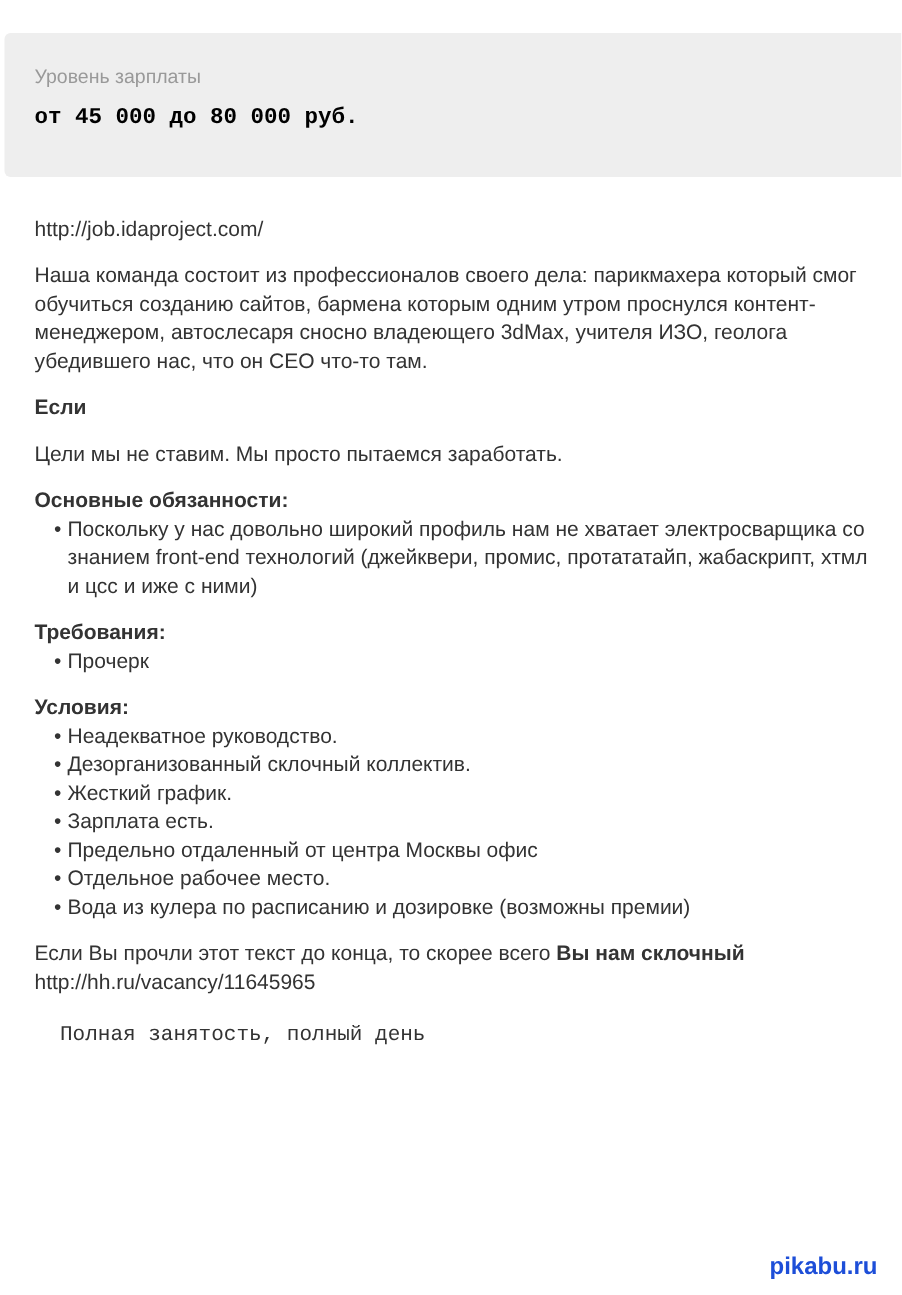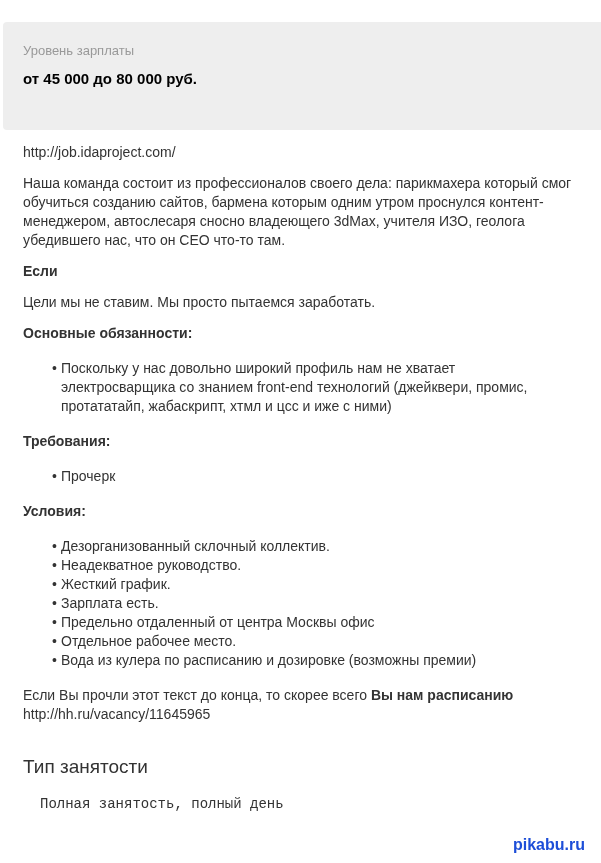--- a/index.html
+++ b/index.html
@@ -9,38 +9,39 @@
     font-family: "Liberation Sans", sans-serif;
     color: #333333;
     position: relative;
     overflow: hidden;
   }
 
   
   .header-box {
     position: absolute;
     top: 22px; left: 3px; right: 0;
-    height: 108px;
+    height: 96px;
     background: #eeeeee;
     border-radius: 4px 0 0 4px;
   }
   .hb-col { position: absolute; top: 21px; }
   .salary-col { left: 20px; }
   .city-col { left: 340px; }
   .field-label {
     font-size: 13px;
     color: #999999;
     line-height: 15px;
   }
   .field-value {
     font-size: 15px;
     font-weight: bold;
     color: #000000;
     margin-top: 10px;
     line-height: 21px;
+    font-family: Liberation Mono, monospace;
   }
   .metro-row {
     display: flex;
     align-items: center;
     margin-left: -6px;
     line-height: 21px;
   }
   .metro-dot {
     width: 9px; height: 9px;
     border-radius: 50%;
@@ -54,21 +55,21 @@
     position: absolute;
     top: 143px; left: 23px; right: 20px;
     font-size: 14px;
     line-height: 19px;
   }
   .content p { margin: 12px 0; }
   .content p:first-child { margin-top: 0; }
   .bold { font-weight: bold; }
   .content p.title { margin-bottom: 0; }
   .content ul {
-    margin: 16px; padding: 0;
+    margin: 0; padding: 0;
     list-style: none;
   }
   .content li {
     position: relative;
     padding-left: 22px;
   }
   .content li::before {
     content: "\2022";
     position: absolute;
     left: 13px;
@@ -120,31 +121,30 @@
     <li>Поскольку у нас довольно широкий профиль нам не хватает электросварщика со знанием front-end технологий (джейквери, промис, протататайп, жабаскрипт, хтмл и цсс и иже с ними)</li>
   </ul>
 
   <p class="bold title">Требования:</p>
   <ul>
     <li>Прочерк</li>
   </ul>
 
   <p class="bold title">Условия:</p>
   <ul>
+    <li>Неадекватное руководство.</li>
     <li>Дезорганизованный склочный коллектив.</li>
-    <li>Неадекватное руководство.</li>
     <li>Жесткий график.</li>
     <li>Зарплата есть.</li>
     <li>Предельно отдаленный от центра Москвы офис</li>
     <li>Отдельное рабочее место.</li>
     <li>Вода из кулера по расписанию и дозировке (возможны премии)</li>
   </ul>
 
   <p>
-    <span>Если Вы прочли этот текст до конца, то скорее всего </span><strong>Вы нам расписанию</strong><br>
+    <span>Если Вы прочли этот текст до конца, то скорее всего </span><strong>Вы нам склочный</strong><br>
     <span>http://hh.ru/vacancy/11645965</span>
   </p>
 
-  <h2 class="employment-heading">Тип занятости</h2>
   <div class="employment-value">Полная занятость, полный день</div>
 </div>
 
 <div class="watermark">pikabu.ru</div>
 
 </body></html>

